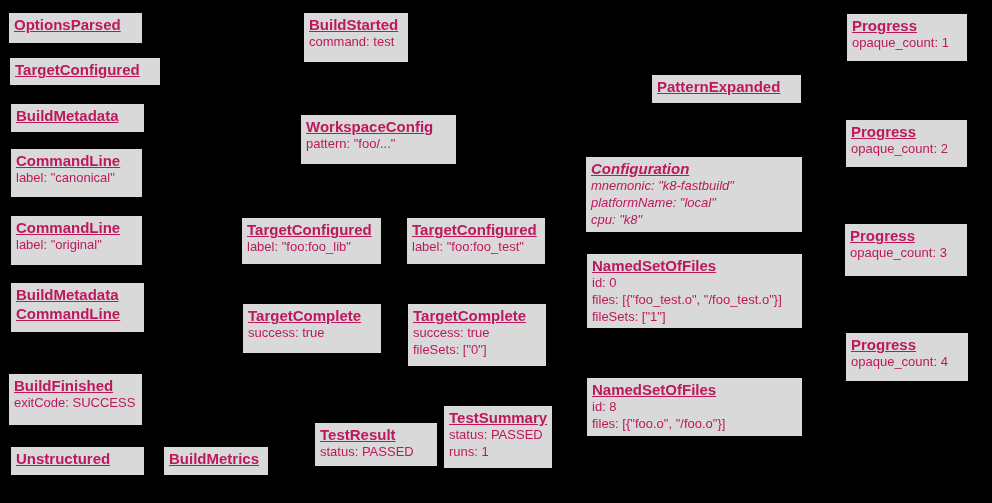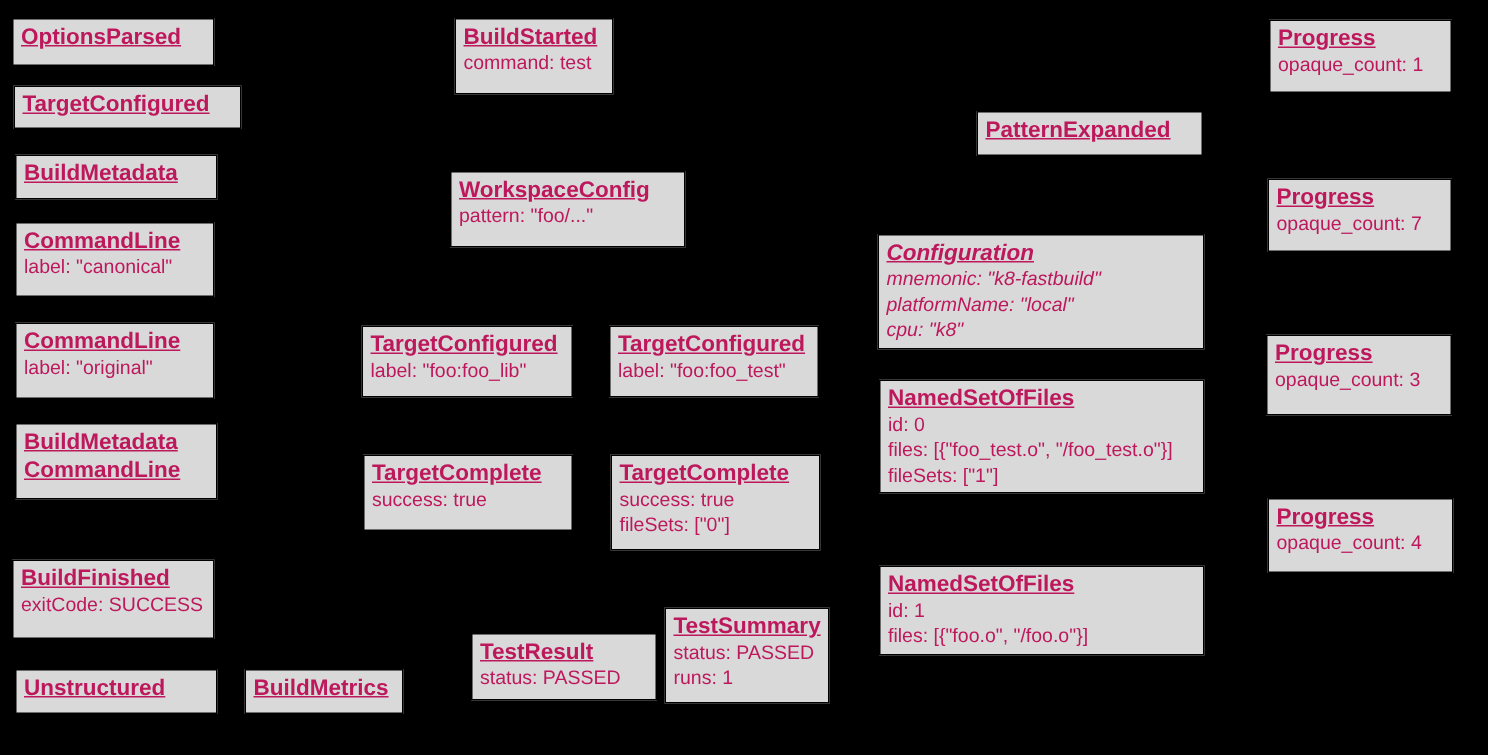--- a/index.html
+++ b/index.html
@@ -113,30 +113,30 @@
         <div class="node-line">cpu: "k8"</div>
       </div>
       <div class="node" style="left: 586px; top: 253px; width: 217px; height: 76px;">
         <div class="node-title">NamedSetOfFiles</div>
         <div class="node-line">id: 0</div>
         <div class="node-line">files: [{"foo_test.o", "/foo_test.o"}]</div>
         <div class="node-line">fileSets: ["1"]</div>
       </div>
       <div class="node" style="left: 586px; top: 377px; width: 217px; height: 60px;">
         <div class="node-title">NamedSetOfFiles</div>
-        <div class="node-line">id: 1</div>
+        <div class="node-line">id: 8</div>
         <div class="node-line">files: [{"foo.o", "/foo.o"}]</div>
       </div>
       <div class="node" style="left: 846px; top: 13px; width: 122px; height: 49px;">
         <div class="node-title">Progress</div>
         <div class="node-line">opaque_count: 1</div>
       </div>
       <div class="node" style="left: 845px; top: 119px; width: 123px; height: 49px;">
         <div class="node-title">Progress</div>
-        <div class="node-line">opaque_count: 7</div>
+        <div class="node-line">opaque_count: 2</div>
       </div>
       <div class="node" style="left: 844px; top: 223px; width: 124px; height: 54px;">
         <div class="node-title">Progress</div>
         <div class="node-line">opaque_count: 3</div>
       </div>
       <div class="node" style="left: 845px; top: 332px; width: 124px; height: 50px;">
         <div class="node-title">Progress</div>
         <div class="node-line">opaque_count: 4</div>
       </div>
     </div>

